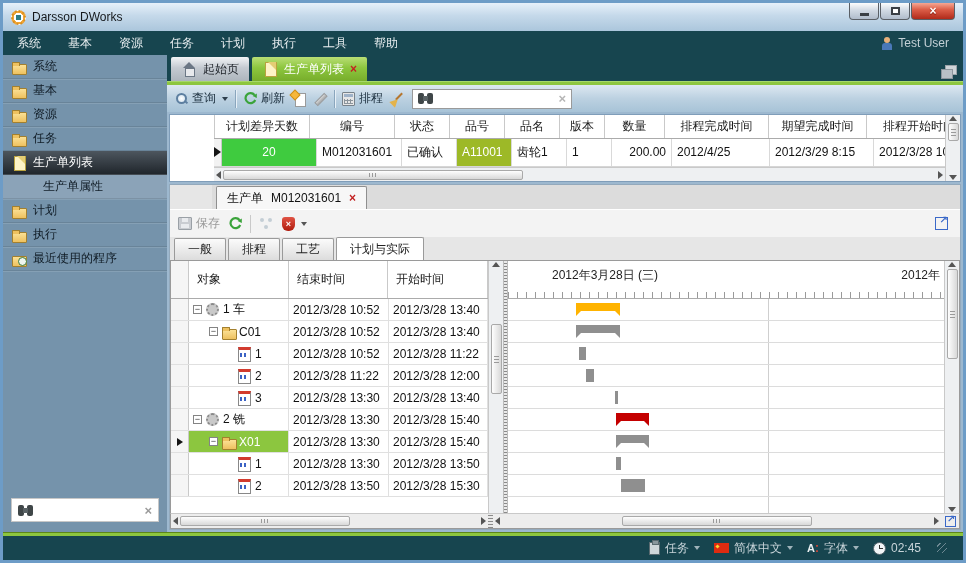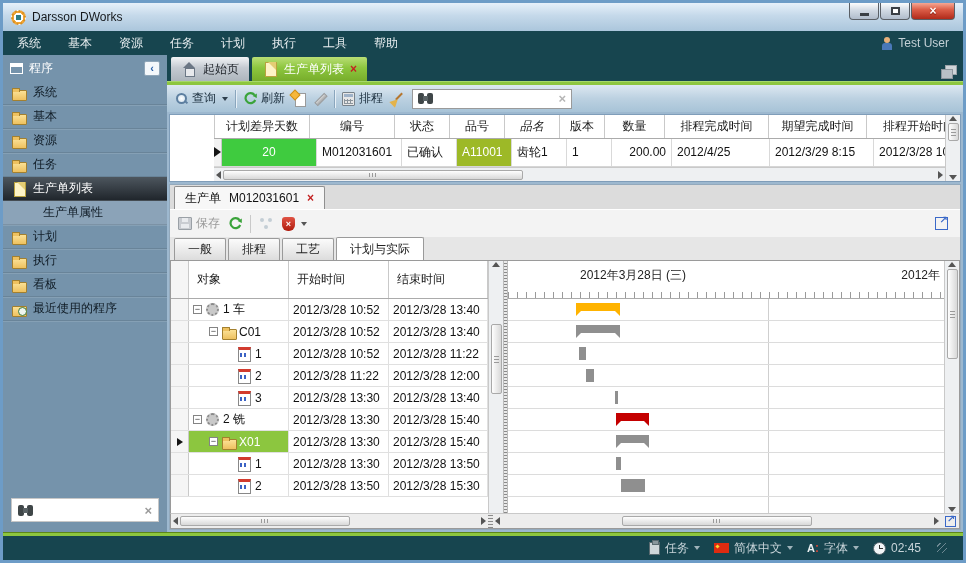--- a/index.html
+++ b/index.html
@@ -140,21 +140,21 @@
   .hthumb{ height:10px; background:linear-gradient(#fefefe,#d8d8d8); border:1px solid #a9a9a9; border-radius:2px; position:relative;}
   .hthumb::after{ content:""; position:absolute; left:50%; top:2px; bottom:2px; width:8px; margin-left:-4px;
       background:repeating-linear-gradient(90deg,#9a9a9a 0 1px,transparent 1px 3px);}
   .vthumb{ width:11px; background:linear-gradient(90deg,#fefefe,#d8d8d8); border:1px solid #a9a9a9; border-radius:2px; position:relative;}
   .vthumb::after{ content:""; position:absolute; top:50%; left:2px; right:2px; height:8px; margin-top:-4px;
       background:repeating-linear-gradient(0deg,#9a9a9a 0 1px,transparent 1px 3px);}
   .spacer{ flex:1; }
 
   
   .detail{ flex:1; margin:2px; min-height:0; display:flex; flex-direction:column; background:#e6e6e6; border:1px solid #93a9bc;}
-  .doctab-row{ height:24px; background:#dcdcdc; display:flex; align-items:flex-end; padding:0 0 0 4px;}
+  .doctab-row{ height:24px; background:#dcdcdc; display:flex; align-items:flex-end; padding:0 0 0 4px;margin-left:42px;}
   .doctab{ height:23px; background:#f7f7f7; border:1px solid #8f8f8f; border-bottom:none; border-radius:2px 2px 0 0;
            display:flex; align-items:center; gap:8px; padding:0 10px; color:#111;}
   .doctab .tab-close{ font-size:12px; }
   .detail-toolbar{ height:28px; background:#f3f3f3; border-top:1px solid #fff; display:flex; align-items:center; padding:0 8px; gap:8px;}
   .dtbtn{ display:flex; align-items:center; gap:4px; color:#9a9a9a;}
   .ic-save{ width:14px; height:13px; background:#c9ccd1; border:1px solid #9aa0a6; border-radius:1px; position:relative;}
   .ic-save::before{ content:""; position:absolute; left:3px; top:0; width:6px; height:4px; background:#e9ebee;}
   .ic-save::after{ content:""; position:absolute; left:2px; bottom:1px; width:8px; height:4px; background:#e9ebee;}
   .ic-flow{ width:15px; height:13px; position:relative; opacity:.55;}
   .ic-flow::before{ content:""; position:absolute; left:1px; top:1px; width:4px; height:4px; border-radius:50%; background:#9fb0bd;
@@ -197,21 +197,21 @@
   .ti-cal::before{ content:""; position:absolute; left:1px; top:0; width:11px; height:11px; background:#fff;
       border:1px solid #888; border-top:3px solid #d23b2e;}
   .ti-cal::after{ content:""; position:absolute; left:3px; top:6px; width:8px; height:4px;
       background:repeating-linear-gradient(90deg,#3b62c4 0 2px,transparent 2px 4px);}
 
   .splitter{ width:5px; flex:none; background:repeating-linear-gradient(0deg,#8a8a8a 0 1px,#eaeaea 1px 3px); border-left:1px solid #bbb; border-right:1px solid #bbb;}
 
   
   .gantt{ flex:1; min-width:0; position:relative; overflow:hidden; display:flex; flex-direction:column;}
   .g-header{ height:38px; border-bottom:1px solid #ababab; position:relative;}
-  .g-day1{ position:absolute; left:0; top:6px; width:260px; padding-left:44px; color:#222;margin-left:28px;}
+  .g-day1{ position:absolute; left:0; top:6px; width:260px; padding-left:44px; color:#222;}
   .g-day2{ position:absolute; left:260px; right:4px; top:6px; text-align:right; color:#222; white-space:nowrap; overflow:hidden;}
   .g-ticks{ position:absolute; left:0; right:0; bottom:0; height:6px;
       background:repeating-linear-gradient(90deg,#9a9a9a 0 1px,transparent 1px 9px);}
   .g-rows{ flex:1; position:relative;}
   .dayline{ position:absolute; left:260px; top:0; bottom:0; width:1px; background:#cfcfcf; z-index:0;}
   .grow{ height:22px; border-bottom:1px solid #dcdcdc; position:relative;}
   .bar{ position:absolute; top:4px; height:13px; background:var(--c); z-index:1;}
   .bar.summary{ top:4px; height:8px;}
   .bar.summary::before{ content:""; position:absolute; left:0; top:100%; width:0; height:0;
       border-top:5px solid var(--c); border-right:5px solid transparent;}
@@ -280,25 +280,20 @@
       </div>
     <div class="menu-user">
       <span class="ic-person"></span>
       <span>Test User</span>
     </div>
   </div>
 
   <div class="body">
 
     <div class="sidebar">
-      <div class="side-head">
-        <span class="ic-program"></span>
-        <span>程序</span>
-        <span class="collapse-btn">‹</span>
-      </div>
       <div class="side-items" id="sidebar-items">
           <div class="side-item">
     <span class="ic ic-folder"></span>
     <span class="lbl">系统</span>
   </div>
           <div class="side-item">
     <span class="ic ic-folder"></span>
     <span class="lbl">基本</span>
   </div>
           <div class="side-item">
@@ -317,24 +312,20 @@
     <span class="ic ic-none"></span>
     <span class="lbl">生产单属性</span>
   </div>
           <div class="side-item">
     <span class="ic ic-folder"></span>
     <span class="lbl">计划</span>
   </div>
           <div class="side-item">
     <span class="ic ic-folder"></span>
     <span class="lbl">执行</span>
-  </div>
-          <div class="side-item">
-    <span class="ic ic-folder"></span>
-    <span class="lbl">看板</span>
   </div>
           <div class="side-item">
     <span class="ic ic-folder-recent"></span>
     <span class="lbl">最近使用的程序</span>
   </div>
         </div>
       <div class="side-search">
         <span class="ic-binoc"></span>
         <span class="x">×</span>
       </div>
@@ -394,21 +385,21 @@
 
       <div class="grid-area">
         <div class="grid-left">
           <div class="grid-header">
             <div class="gh-gut"></div>
             <div style="display:flex" id="grid-header">
                 <div class="th" style="width: 95px;">计划差异天数</div>
                 <div class="th" style="width: 85px;">编号</div>
                 <div class="th" style="width: 55px;">状态</div>
                 <div class="th" style="width: 55px;">品号</div>
-                <div class="th" style="width: 55px; font-style: italic;">品名</div>
+                <div class="th" style="width: 55px;">品名</div>
                 <div class="th" style="width: 45px;">版本</div>
                 <div class="th" style="width: 60px;">数量</div>
                 <div class="th" style="width: 104px;">排程完成时间</div>
                 <div class="th" style="width: 98px;">期望完成时间</div>
                 <div class="th" style="width: 105px;">排程开始时间</div>
               </div>
           </div>
           <div class="grid-row">
             <div class="gr-gut">
                 <span class="rowptr"></span>
@@ -478,22 +469,22 @@
             <div class="stab">工艺</div>
             <div class="stab active">计划与实际</div>
           </div>
 
         <div class="content">
 
           <div class="tree">
             <div class="tree-header">
               <div class="hc hc-gut"></div>
               <div class="hc hc-obj">对象</div>
+              <div class="hc hc-end">结束时间</div>
               <div class="hc hc-start">开始时间</div>
-              <div class="hc hc-end">结束时间</div>
             </div>
             <div class="tree-rows" id="tree-rows">
                 <div class="trow">
     <div class="tgut"></div>
     <div class="tc tc-obj" style="padding-left: 4px;">
       <span class="exp">−</span>
       <span class="tic ti-gear"></span>
       <span class="tlbl">1 车</span>
     </div>
     <div class="tc tc-start">2012/3/28 10:52</div>

